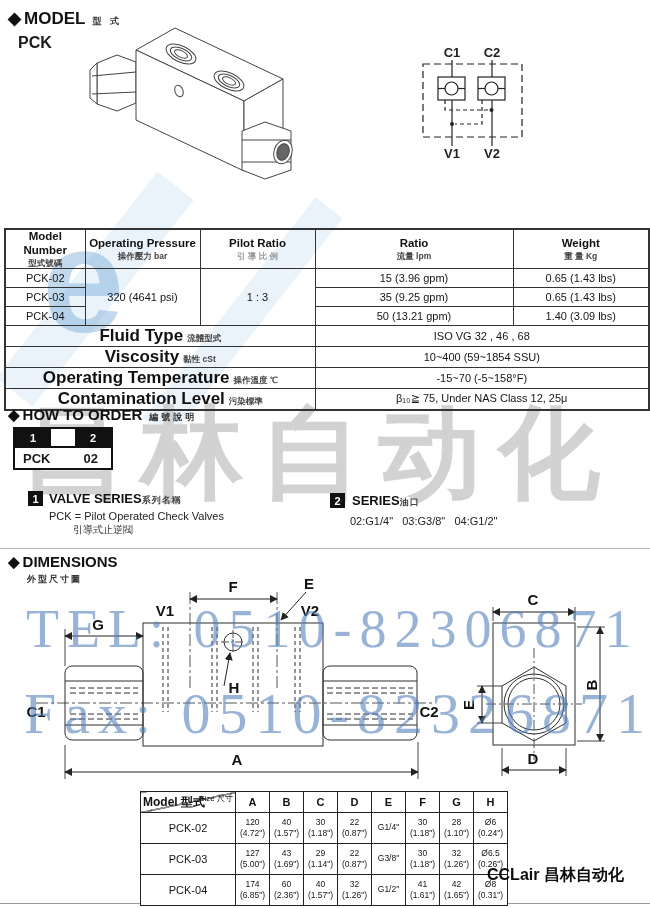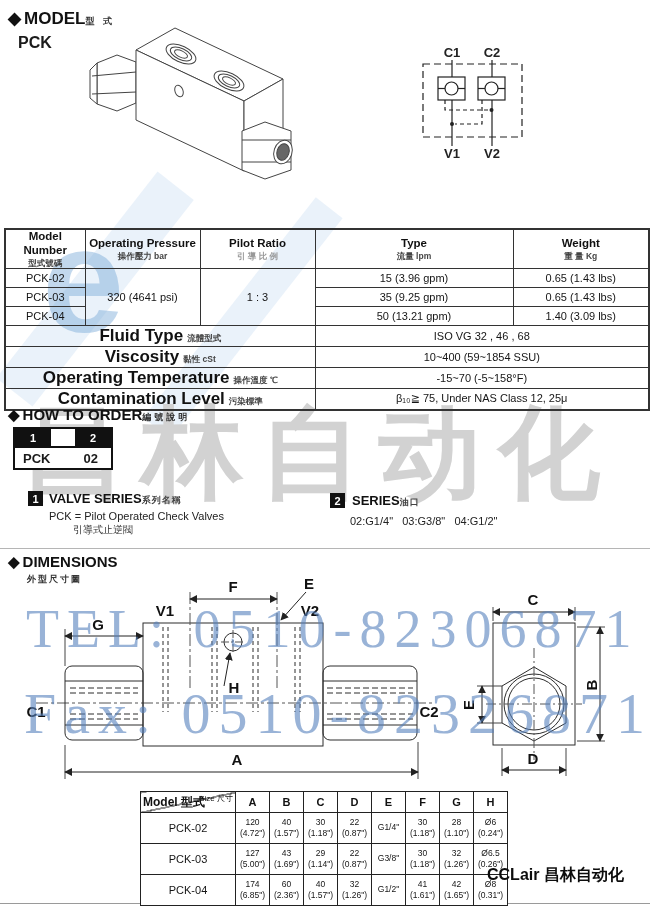--- a/index.html
+++ b/index.html
@@ -9,21 +9,21 @@
   .wm{position:absolute;pointer-events:none;white-space:nowrap;}
   .wm-band{position:absolute;background:rgba(150,190,230,0.20);transform:rotate(38deg);pointer-events:none;}
   .wm-mark{left:42px;top:196px;font-size:148px;font-weight:bold;color:rgba(120,168,215,0.45);z-index:0;}
   .wm-brand{left:118px;top:214px;font-size:163px;font-weight:bold;letter-spacing:-6px;color:#d7d8da;z-index:0;}
   .wm-cn{left:22px;top:386px;font-size:102px;font-weight:bold;letter-spacing:17px;color:#d2d2d2;z-index:0;}
   .wm-tel{left:26px;top:598px;font-family:"Liberation Serif",serif;font-size:54px;letter-spacing:8px;color:rgba(85,128,188,0.60);z-index:3;}
   .wm-fax{left:24px;top:680px;font-family:"Liberation Serif",serif;font-size:58px;letter-spacing:8px;color:rgba(85,128,188,0.60);z-index:3;}
   
   .sec-title{position:absolute;font-weight:bold;color:#111;z-index:2;white-space:nowrap;}
   .sec-title .dm{margin-right:3px;}
-  .sec-title .cn{font-size:9px;font-weight:bold;color:#333;letter-spacing:3px;}
+  .sec-title .cn{font-size:9px;font-weight:bold;color:#333;margin-left:7px;letter-spacing:3px;}
   .t-model{left:8px;top:8px;font-size:17px;}
   .t-ctrl{left:380px;top:10px;font-size:13.5px;}
   .t-spec{left:4px;top:196px;font-size:15px;}
   .t-order{left:8px;top:406px;font-size:15px;}
   .t-dims{left:8px;top:553px;font-size:15px;}
   .model-name{position:absolute;left:18px;top:34px;font-size:16px;font-weight:bold;z-index:2;}
   .dims-cn{position:absolute;left:27px;top:573px;font-size:9px;font-weight:bold;color:#333;letter-spacing:2px;z-index:2;}
   
   .spec-table{position:absolute;left:4px;top:228px;width:644px;border-collapse:collapse;table-layout:fixed;z-index:2;background:transparent;}
   .spec-table th,.spec-table td{border:1px solid #333;text-align:center;vertical-align:middle;padding:0;}
@@ -156,21 +156,21 @@
           </th>
       <th>
             <div class="h-en">Operating Pressure</div>
             <div class="h-cn">操作壓力  bar</div>
           </th>
       <th>
             <div class="h-en">Pilot Ratio</div>
             <div class="h-cn lite">引 導 比 例</div>
           </th>
       <th>
-            <div class="h-en">Type</div>
+            <div class="h-en">Ratio</div>
             <div class="h-cn">流量  lpm</div>
           </th>
       <th>
             <div class="h-en">Weight</div>
             <div class="h-cn">重 量  Kg</div>
           </th>
     </tr>
     <tr>
       <td>PCK-02</td>
       <td rowspan="3">320 (4641 psi)</td>

